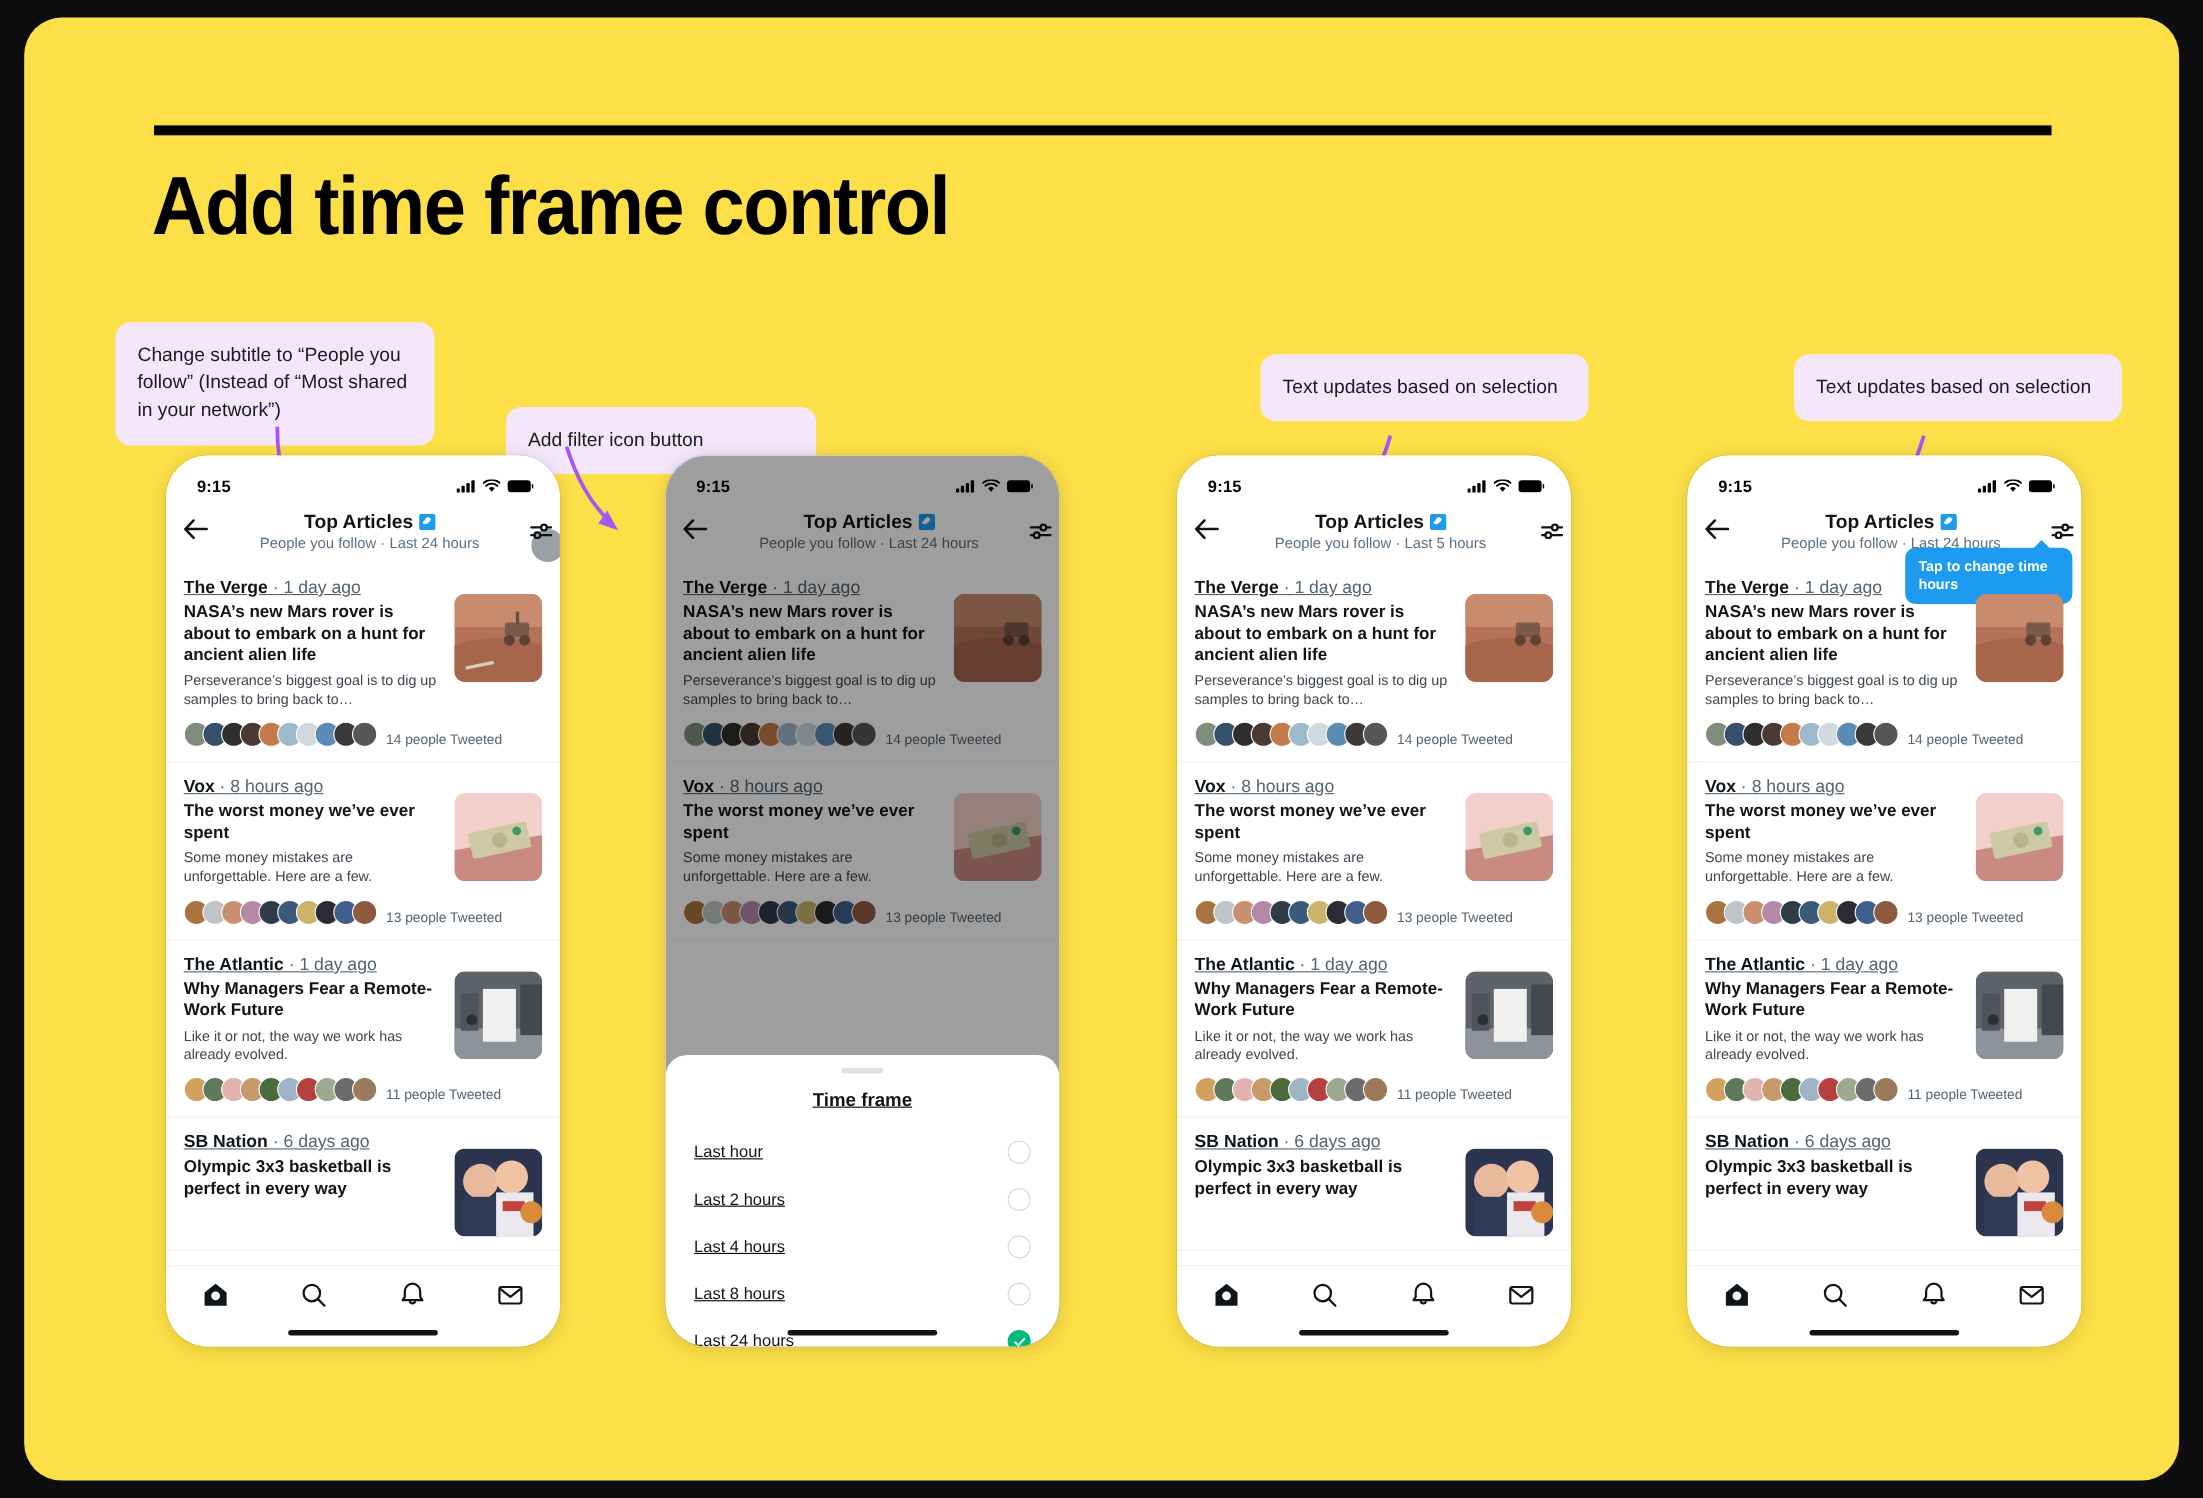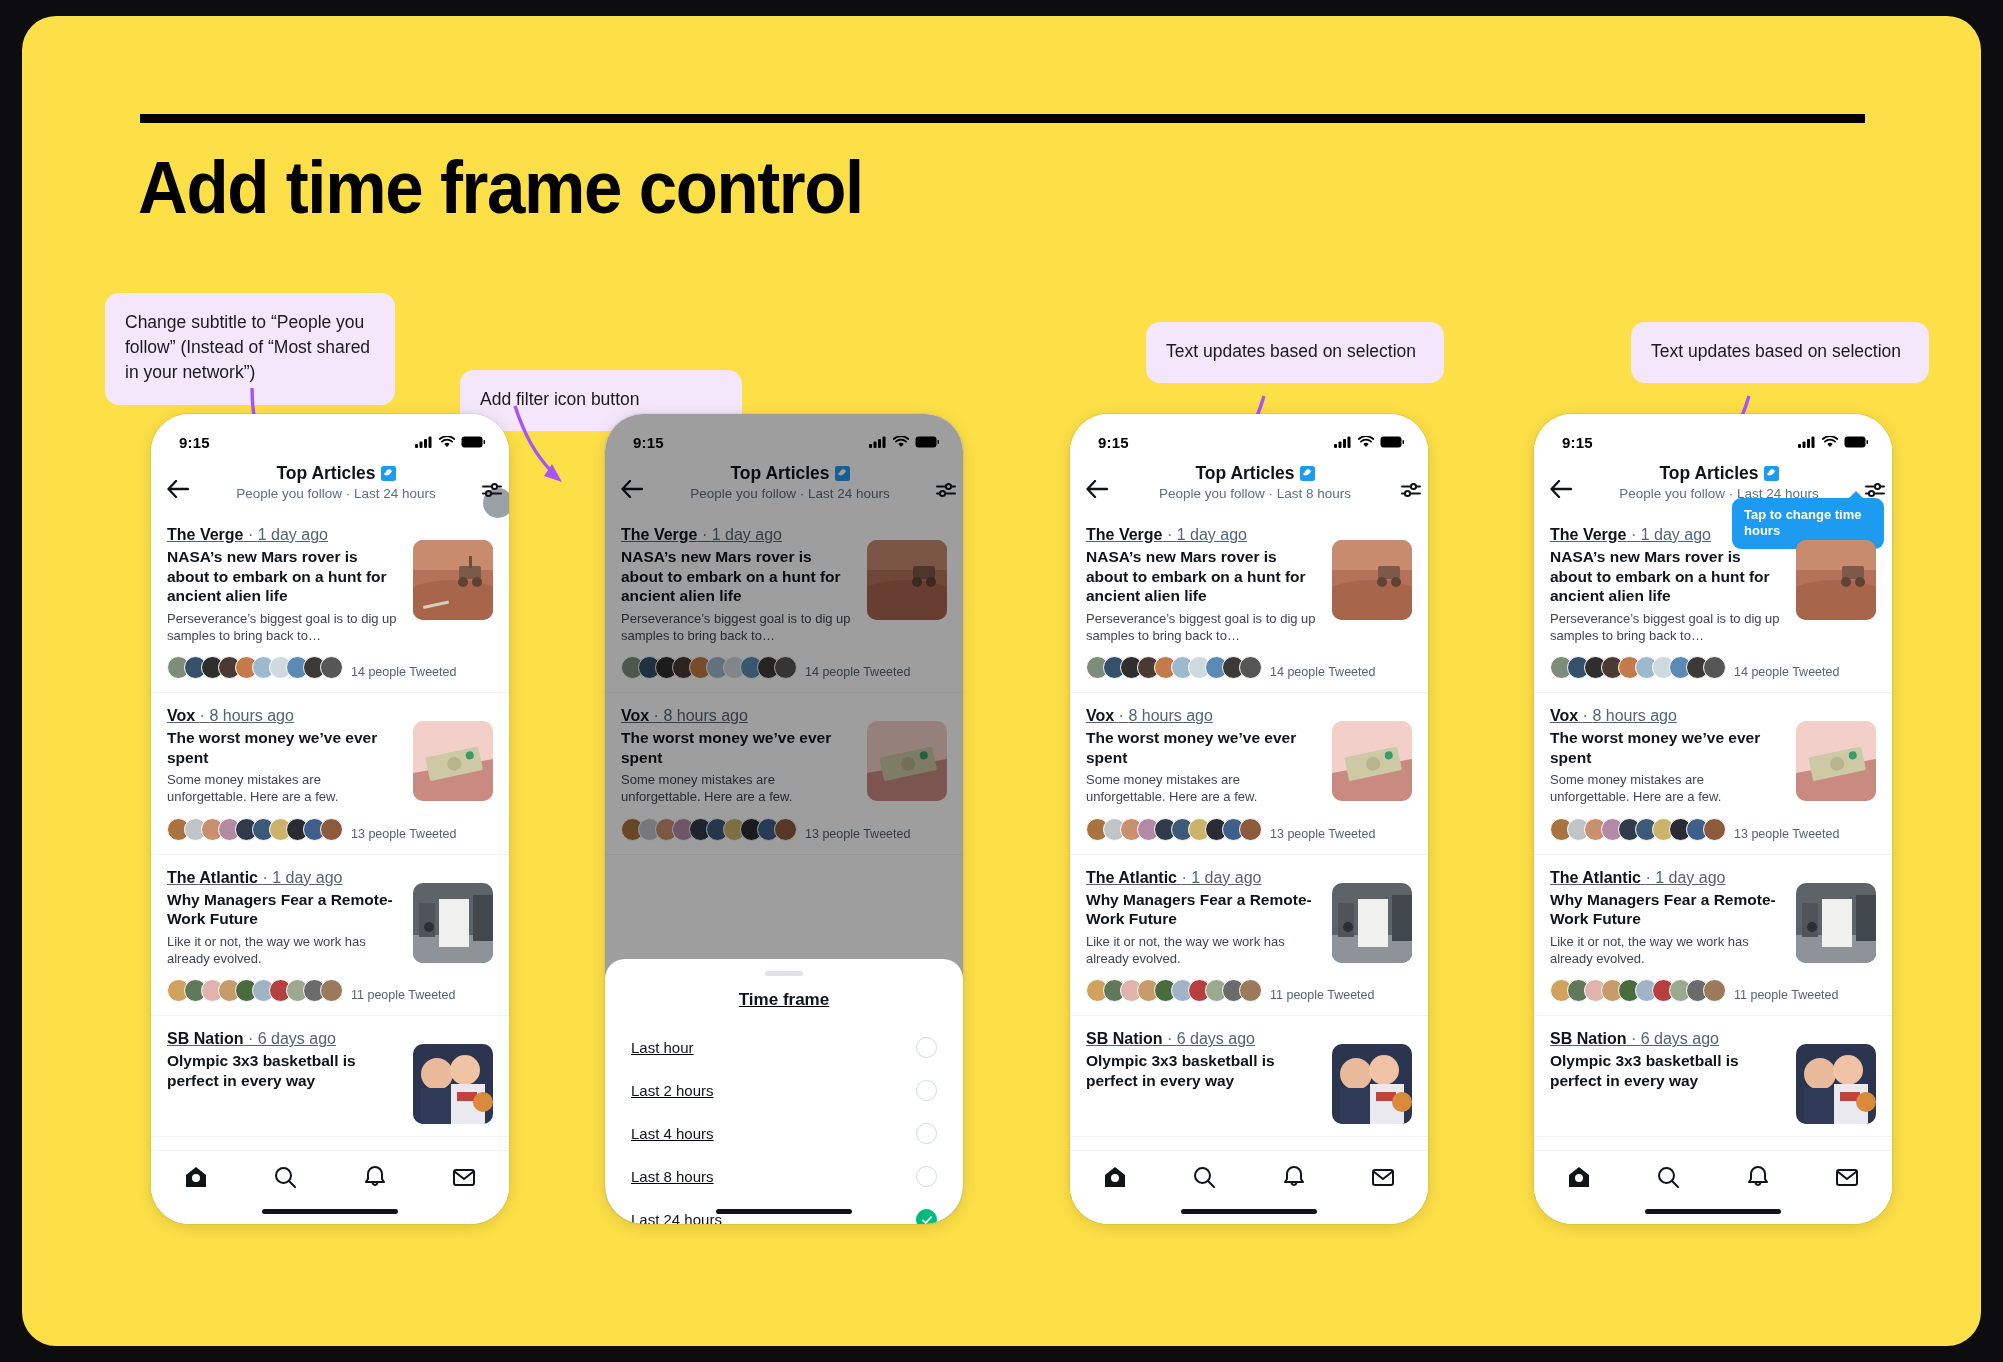--- a/index.html
+++ b/index.html
@@ -57,21 +57,21 @@
 
   .statusbar {
     height: 46px; display: flex; align-items: center;
     justify-content: space-between; padding: 10px 24px 0 28px;
   }
   .sb-time { font-size: 15px; font-weight: 700; color: #000; letter-spacing: .2px; }
   .sb-icons { display: flex; align-items: center; gap: 6px; }
 
   .navbar {
     position: relative;
-    display: flex; align-items: flex-end;
+    display: flex; align-items: center;
     padding: 4px 0 10px 16px; height: 52px;
   }
   .back-arrow { width: 30px; flex: 0 0 30px; }
   .nav-center { flex: 1; text-align: center; }
   .nav-title {
     font-size: 17.5px; font-weight: 700; color: #0f1419;
     display: inline-flex; align-items: center; gap: 5px;
     justify-content: center;
   }
   .nav-sub { font-size: 13.5px; color: #5b7083; margin-top: 1px; white-space: nowrap; }
@@ -643,21 +643,21 @@
           </svg>
         </span>
         <span class="nav-center">
           <span class="nav-title">
             <span>Top Articles</span>
             <svg width="15" height="15" viewBox="0 0 24 24">
               <rect width="24" height="24" rx="4" fill="#1d9bf0"></rect>
               <path d="M19 7.5c-.6-.4-1.6-.3-2.5.2-.3-1.1-1-2-2-2.4-1.6-.7-3.6 0-5 1.5-1 1-1.6 2.3-1.7 3.4-1.1.2-2 .8-2.4 1.7-.5 1 0 2 .8 2.6 1 .7 2.6.9 4.2.4 1.8-.5 3.6-1.8 5-3.4 1.2-1.4 2-3 2-4z" fill="#fff"></path>
             </svg>
           </span>
-          <span class="nav-sub">People you follow · Last 8 hours</span>
+          <span class="nav-sub">People you follow · Last 5 hours</span>
         </span>
         <span class="filter-btn">
           <svg width="24" height="24" viewBox="0 0 24 24">
             <line x1="3" y1="8.5" x2="12" y2="8.5" stroke="#0f1419" stroke-width="2" stroke-linecap="round"></line>
             <line x1="17" y1="8.5" x2="21" y2="8.5" stroke="#0f1419" stroke-width="2" stroke-linecap="round"></line>
             <circle cx="14.5" cy="8.5" r="2.6" fill="none" stroke="#0f1419" stroke-width="2"></circle>
             <line x1="3" y1="15.5" x2="6" y2="15.5" stroke="#0f1419" stroke-width="2" stroke-linecap="round"></line>
             <line x1="11" y1="15.5" x2="21" y2="15.5" stroke="#0f1419" stroke-width="2" stroke-linecap="round"></line>
             <circle cx="8.5" cy="15.5" r="2.6" fill="none" stroke="#0f1419" stroke-width="2"></circle>
           </svg>

